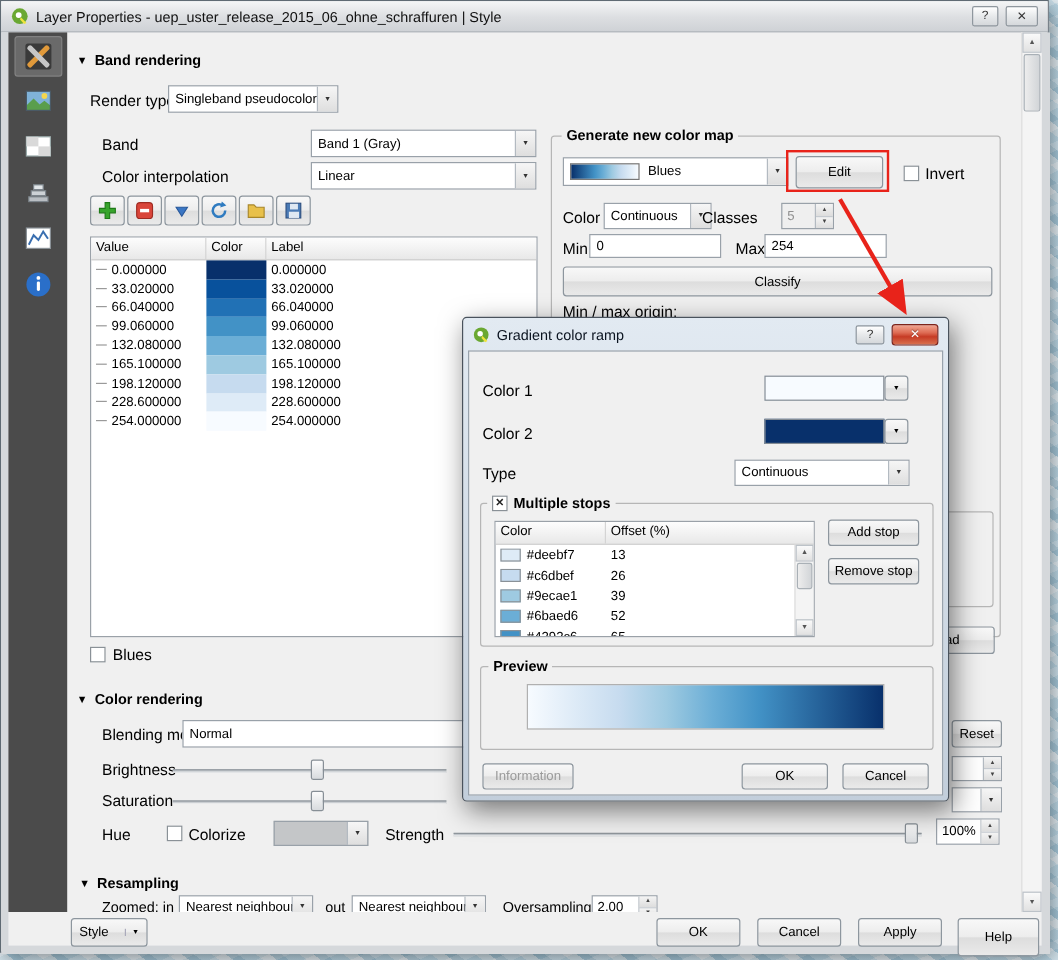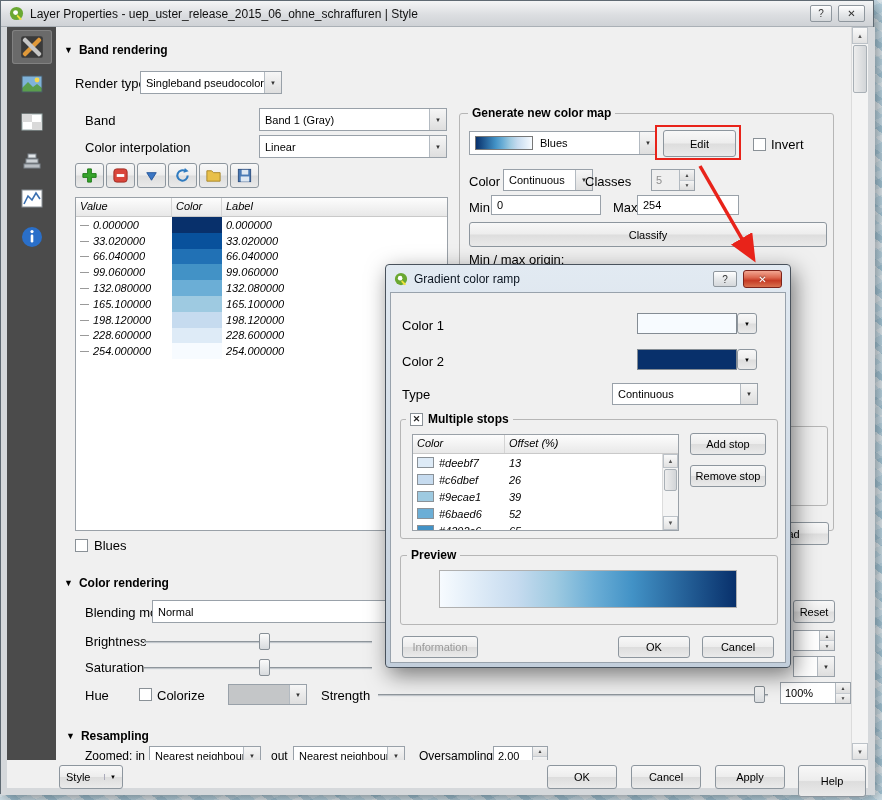--- a/index.html
+++ b/index.html
@@ -29,21 +29,21 @@
 .combo{position:absolute;border:1px solid #99a1a9;background:#fff;display:flex;align-items:center;font-size:11px;padding-left:5px;overflow:hidden;white-space:nowrap;}
 .combo .ca{position:absolute;right:0;top:0;bottom:0;width:17px;border-left:1px solid #b3bac1;background:linear-gradient(#f6f6f6,#dedede);display:flex;align-items:center;justify-content:center;font-size:6px;color:#333;}
 .input{position:absolute;border:1px solid #99a1a9;background:#fff;font-size:11px;padding:3px 5px;overflow:hidden;}
 .checkbox{position:absolute;width:13px;height:13px;border:1px solid #8a9197;background:#fff;}
 .cbx{width:13px;height:13px;border:1px solid #8a9197;background:#fff;display:inline-flex;align-items:center;justify-content:center;font-size:9px;font-weight:bold;color:#222;line-height:1;}
 .spin{position:absolute;border:1px solid #99a1a9;background:#fff;font-size:11px;display:flex;align-items:center;padding-left:4px;overflow:hidden;}
 .spin .arrows{position:absolute;right:0;top:0;bottom:0;width:15px;display:flex;flex-direction:column;border-left:1px solid #b3bac1;}
 .spin .arrows div{flex:1;display:flex;align-items:center;justify-content:center;font-size:5px;color:#444;background:linear-gradient(#f4f4f4,#dddddd);}
 .spin .arrows div+div{border-top:1px solid #c5cad0;}
 .spin.dis{background:#efefef;color:#8f8f8f;}
-.vtable{position:absolute;border:1px solid #9aa1a8;background:#fff;overflow:hidden;font-style:italic;}
+.vtable{position:absolute;border:1px solid #9aa1a8;background:#fff;overflow:hidden;}
 .thead{display:flex;height:19px;background:linear-gradient(#fdfdfd,#e8e8e8);border-bottom:1px solid #c9c9c9;}
 .th{font-size:11px;color:#000;padding:2px 4px;border-right:1px solid #d4d4d4;white-space:nowrap;overflow:hidden;}
 .vrow{display:flex;height:15.8px;align-items:center;}
 .srow{display:flex;height:17px;align-items:center;}
 .cell{font-size:11px;padding:0 4px;white-space:nowrap;overflow:hidden;color:#000;}
 .cell-val::before{content:"";display:inline-block;width:9px;height:1px;background:#9a9a9a;margin-right:4px;vertical-align:3px;}
 .sliderbox{position:absolute;}
 .slider-track{position:absolute;left:0;right:2px;top:9px;height:3px;background:#c2c7cc;border-top:1px solid #8f969c;border-bottom:1px solid #e9eaeb;}
 .slider-handle{position:absolute;top:1px;width:11px;height:17px;background:linear-gradient(#fbfbfb,#d8dbde);border:1px solid #878f96;border-radius:2px;}
 .sb{position:absolute;background:#f4f4f4;border-left:1px solid #dcdcdc;}
@@ -312,21 +312,21 @@
   <div class="checkbox" style="left:138px;top:687px"></div>
   <div class="label" style="left:156px;top:688px">Colorize</div>
   <div class="combo" style="left:227px;top:683px;width:79px;height:21px;background:#c4c6c8">
         <span class="ca">▼</span>
       </div>
   <div class="label" style="left:320px;top:688px">Strength</div>
   <div class="sliderbox" style="left:377px;top:684px;width:392px;height:20px">
         <div class="slider-track"></div>
         <div class="slider-handle" style="left:376px"></div>
       </div>
-  <div class="spin" style="left:779px;top:681px;width:71px;height:22px">
+  <div class="spin" style="left:779px;top:681px;width:53px;height:22px">
         <span>100%</span>
         <span class="arrows">
           <div>▲</div>
           <div>▼</div>
         </span>
       </div>
 
   <div class="sect-head" style="left:65px;top:728px"><span class="tri">▼</span><span>Resampling</span></div>
   <div class="clipwrap">
     <div class="label" style="left:10px;top:4px">Zoomed: in</div>

